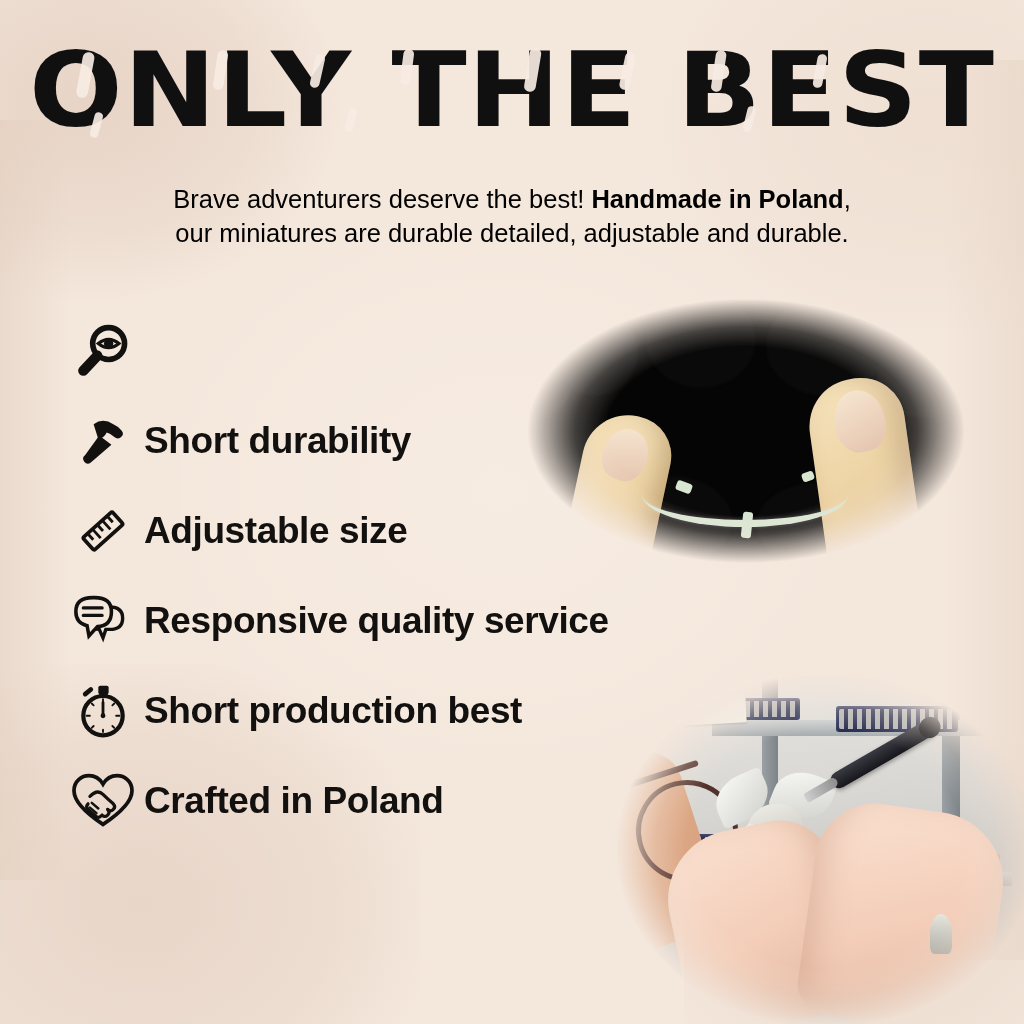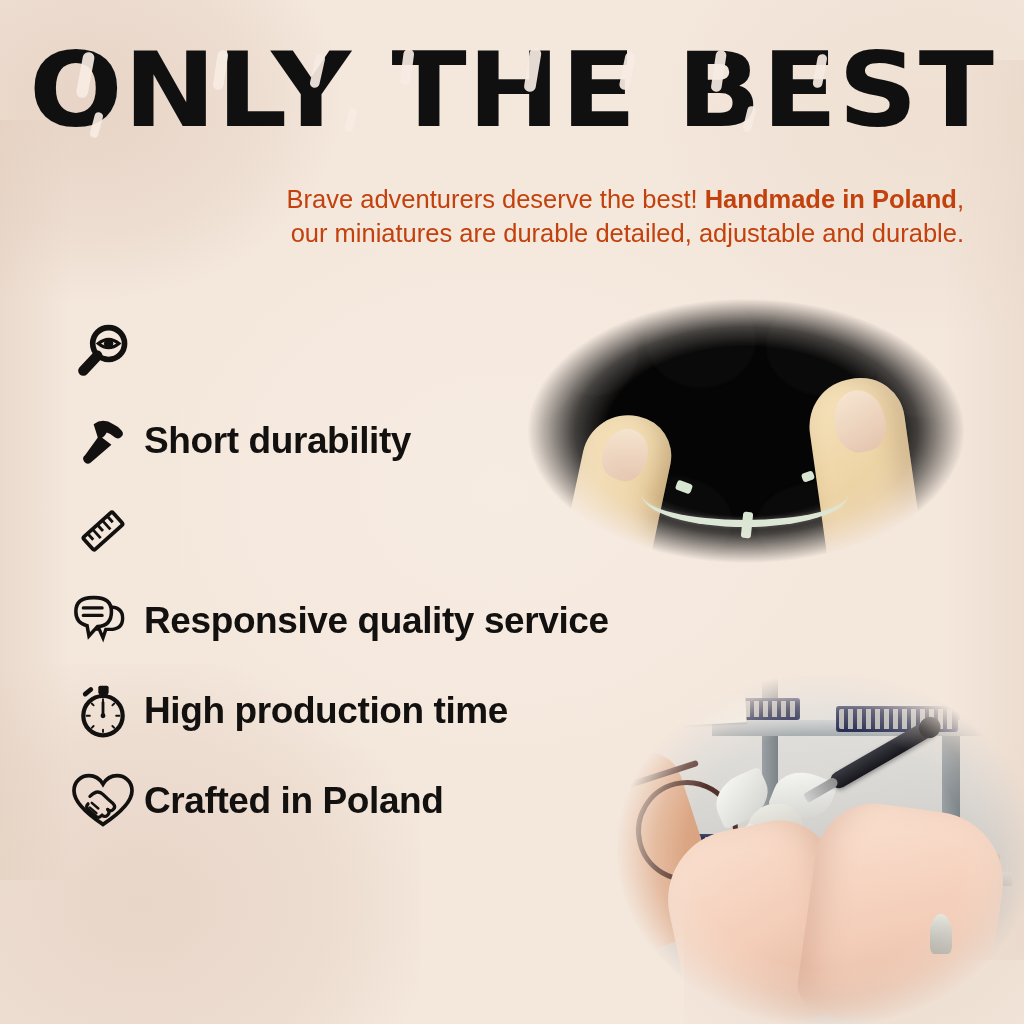--- a/index.html
+++ b/index.html
@@ -79,24 +79,24 @@
     background: #f6ece3;
     border-radius: 40px;
     opacity: 0.92;
     pointer-events: none;
   }
 
   
   .subtitle {
     position: absolute;
     left: 60px; right: 60px; top: 182px;
-    text-align: right;
+    text-align: center;
     font-size: 25.5px;
     line-height: 34px;
-    color: #c2410c;
+    color: #000000;
     font-family: "Liberation Sans", sans-serif;
   }
   .subtitle b { font-weight: bold; }
 
   
   .features {
     position: absolute;
     left: 62px;
     top: 306px;
     width: 700px;
@@ -377,20 +377,21 @@
 
     <div class="feature-row">
       <span class="feature-icon">
         <svg width="60" height="60" viewBox="0 0 64 64">
           <g transform="rotate(-42 32 32)">
             <rect x="11" y="23" width="42" height="18" rx="2" fill="none" stroke="#121110" stroke-width="4"></rect>
             <path d="M18 23 L18 32 M25 23 L25 36 M32 23 L32 32 M39 23 L39 36 M46 23 L46 32" stroke="#121110" stroke-width="3"></path>
           </g>
         </svg>
       </span>
+      <span class="feature-label">Adjustable size</span>
     </div>
 
     <div class="feature-row">
       <span class="feature-icon">
         <svg width="62" height="58" viewBox="0 0 66 62">
           <path d="M40 16 q14 0 14 12 q0 12 -14 12 l-4 0 l-3 9 l-4 -9 q-12 -1 -12 -12 q0 -12 14 -12 z" fill="#f4e7dc" stroke="#121110" stroke-width="3.6"></path>
           <path d="M22 6 q-18 0 -18 15 q0 12 12 15 l2 11 l9 -10 q15 -1 15 -16 q0 -15 -18 -15 z" fill="#f4e7dc" stroke="#121110" stroke-width="3.8"></path>
           <path d="M12 17 L32 17 M12 25 L32 25" stroke="#121110" stroke-width="3.6" stroke-linecap="round"></path>
         </svg>
       </span>
@@ -411,21 +412,21 @@
               <path d="M44 37 L47.5 37"></path>
             <path d="M30 54.5 L30 52"></path>
               <path d="M16 37 L12.5 37"></path>
             <path d="M40 26 L42 24"></path>
               <path d="M40 48 L42 50"></path>
             <path d="M20 48 L18 50"></path>
               <path d="M20 26 L18 24"></path>
           </g>
         </svg>
       </span>
-      <span class="feature-label">High production time</span>
+      <span class="feature-label">Short production best</span>
     </div>
 
     <div class="feature-row">
       <span class="feature-icon">
         <svg width="64" height="58" viewBox="0 0 68 62">
           <path d="M34 56 C10 40 3 29 3 20 C3 10 11 4 19 4 C26 4 31 8 34 13 C37 8 42 4 49 4
                    C57 4 65 10 65 20 C65 29 58 40 34 56 Z" fill="none" stroke="#121110" stroke-width="4"></path>
           <path d="M20 26 q8 -8 14 -2 q5 5 11 10 q3 3 0 6 q-3 3 -6 0" fill="none" stroke="#121110" stroke-width="3.4" stroke-linecap="round"></path>
           <path d="M39 40 q3 3 0 6 q-3 3 -6 0" fill="none" stroke="#121110" stroke-width="3.4" stroke-linecap="round"></path>
           <path d="M18 34 q-3 3 0 6 l8 7 q3 3 6 0" fill="none" stroke="#121110" stroke-width="3.4" stroke-linecap="round"></path>

